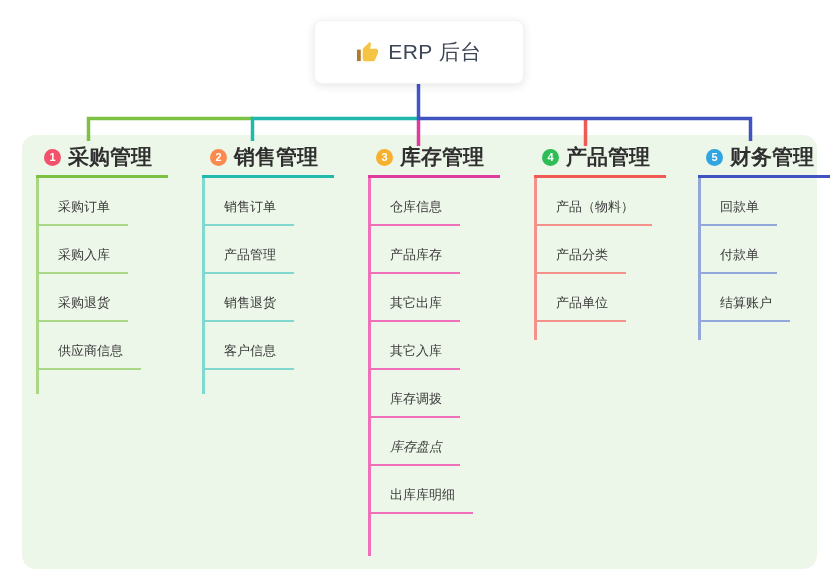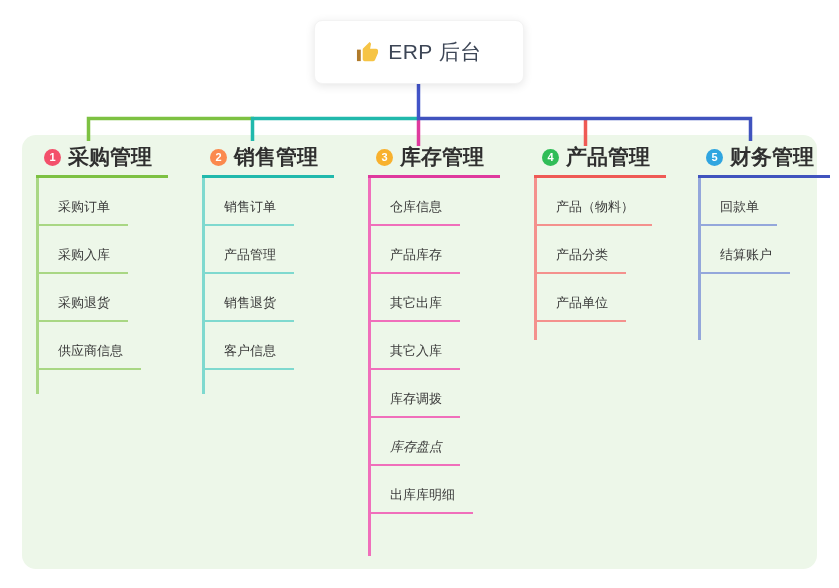--- a/index.html
+++ b/index.html
@@ -152,18 +152,21 @@
     <div class="branch-head" style="border-bottom-color: rgb(64, 83, 190);">
       <span class="badge" style="background-color: rgb(48, 165, 224);">5</span>
       <span class="branch-label">财务管理</span>
     </div>
     <div class="children">
       <div class="vline" style="height: 162px; background-color: rgb(148, 167, 219);"></div>
       <div class="child-row">
           <span class="child-label" style="border-bottom-color: rgb(148, 167, 219);">回款单</span>
         </div>
       <div class="child-row">
+          <span class="child-label" style="border-bottom-color: rgb(148, 167, 219);">付款单</span>
+        </div>
+      <div class="child-row">
           <span class="child-label" style="border-bottom-color: rgb(148, 167, 219);">结算账户</span>
         </div>
     </div>
   </div>
 
 </div>
 
 </body></html>

